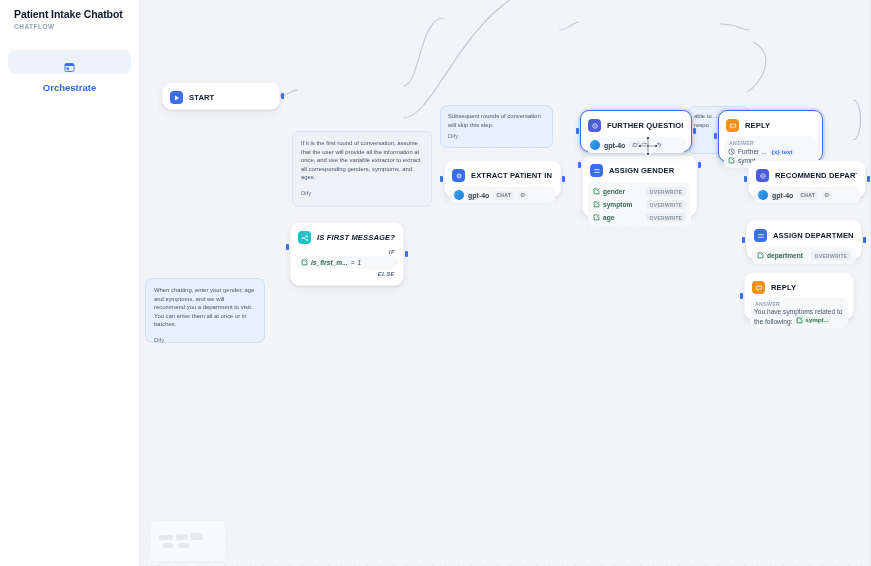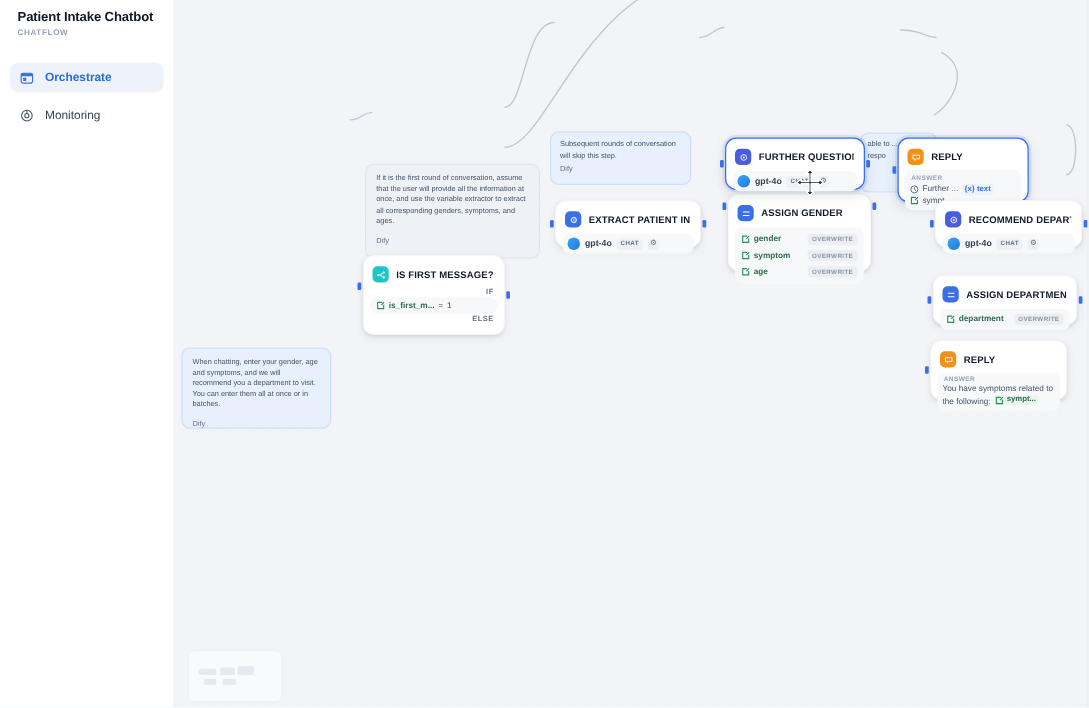--- a/index.html
+++ b/index.html
@@ -27,20 +27,21 @@
   .app-kind{
     font-size:6.5px;font-weight:bold;color:#98a2b3;
     letter-spacing:0.5px;margin:0 0 20px 6px;
   }
   .nav{display:flex;flex-direction:column;gap:6px;}
   .nav-item{
     display:flex;align-items:center;gap:9px;
     height:23px;padding:12px 8px;border-radius:7px;
     font-size:9.5px;color:#354052;cursor:pointer;
     box-sizing:border-box;
+    flex-direction:column;
   }
   .nav-item.active{background:#eef2fb;color:#2d6ae0;font-weight:600;}
   .nav-ico{width:11px;height:11px;flex:0 0 11px;display:block;}
 
   
   .canvas{
     position:relative;flex:1;height:566px;
     background:#f2f4f7;
     overflow:hidden;
     border-right:1px solid #e7eaef;
@@ -152,30 +153,20 @@
             <rect x="1.2" y="2" width="11.6" height="10" rx="2" fill="none" stroke="#3b6fe8" stroke-width="1.2"></rect>
             <rect x="1.2" y="2" width="11.6" height="3" rx="1.2" fill="#3b6fe8"></rect>
             <rect x="3.3" y="6.6" width="3" height="3.4" rx=".6" fill="#3b6fe8"></rect>
           </svg>
         </span>
         <span>Orchestrate</span>
       </div>
 
 
 
-      <div class="nav-item">
-        <span class="nav-ico">
-          <svg viewBox="0 0 14 14" width="11" height="11">
-            <circle cx="7" cy="7" r="5.4" fill="none" stroke="#475467" stroke-width="1.1"></circle>
-            <circle cx="7" cy="7" r="2.1" fill="none" stroke="#475467" stroke-width="1.1"></circle>
-            <path d="M7 4.9V2.2" stroke="#475467" stroke-width="1.1" stroke-linecap="round"></path>
-          </svg>
-        </span>
-        <span>Monitoring</span>
-      </div>
 
     </nav>
   </aside>
 
   <main class="canvas">
 
     <svg class="layer" viewBox="0 0 731 566" preserveAspectRatio="none">
       <g fill="none" stroke="#bfc6d2" stroke-width="1.1">
 
         <path d="M140 96 C 150 96, 150 90, 158 90"></path>
@@ -208,22 +199,33 @@
 
     <div class="note blue" style="left:300px;top:105px;width:113px;height:43px;padding:6px 7px;">
       <div>Subsequent rounds of conversation will skip this step.</div>
       <div class="note-sign" style="margin-top:3px;">Dify</div>
     </div>
 
     <div class="note blue" style="left:548px;top:106px;width:62px;height:48px;padding:5px 5px;overflow:hidden;">
       <div>able to ... e-is-e ... respo</div>
     </div>
 
-
-    <div class="node" style="left:150px;top:204px;width:114px;height:64px;">
+    <div class="node" style="left:22px;top:82px;width:118px;height:28px;">
+      <span class="handle r"></span>
+      <div class="node-head">
+        <span class="node-ico" style="background:#3b6fe8;">
+          <svg viewBox="0 0 12 12" width="8" height="8">
+              <path d="M3 2.4 L9 6 L3 9.6 Z" fill="#fff"></path>
+            </svg>
+        </span>
+        <span class="node-title">START</span>
+      </div>
+    </div>
+
+    <div class="node" style="left:150px;top:222px;width:114px;height:64px;font-style:italic;">
       <span class="handle l" style="top:24px;"></span>
       <span class="handle r" style="top:31px;"></span>
       <div class="node-head">
         <span class="node-ico" style="background:#1fc4c7;">
           <svg viewBox="0 0 12 12" width="8" height="8">
             <path d="M2.6 6h2.2l3.4-2.8M4.8 6l3.4 2.8" stroke="#fff" stroke-width="1.1" fill="none" stroke-linecap="round"></path>
             <circle cx="9" cy="3.1" r="1.3" fill="#fff"></circle>
               <circle cx="9" cy="8.9" r="1.3" fill="#fff"></circle>
               <circle cx="2.4" cy="6" r="1.3" fill="#fff"></circle>
           </svg>

